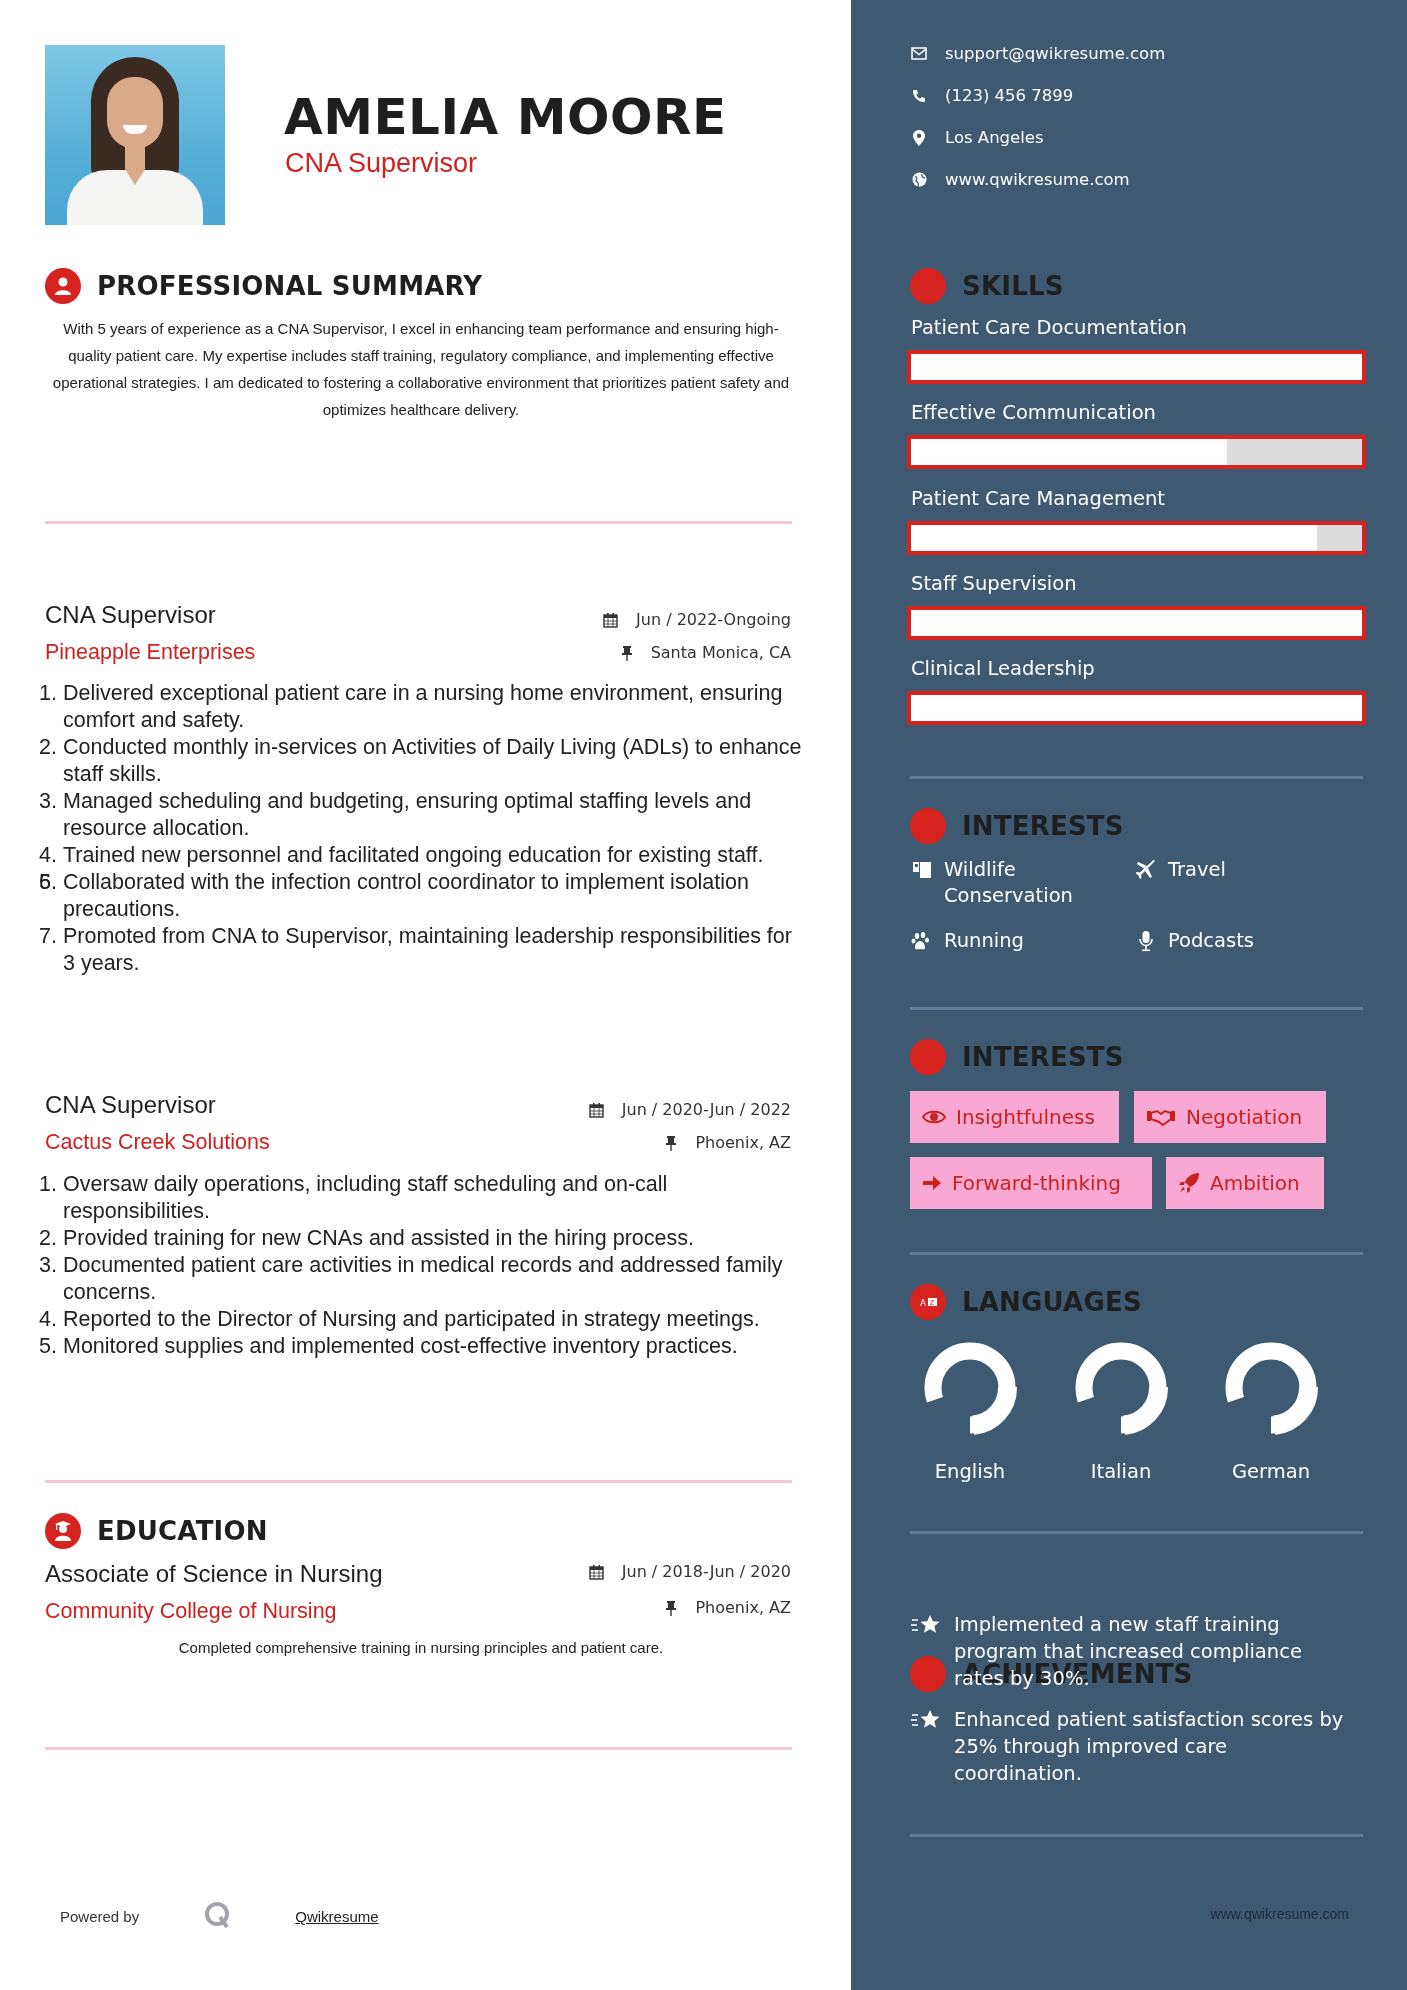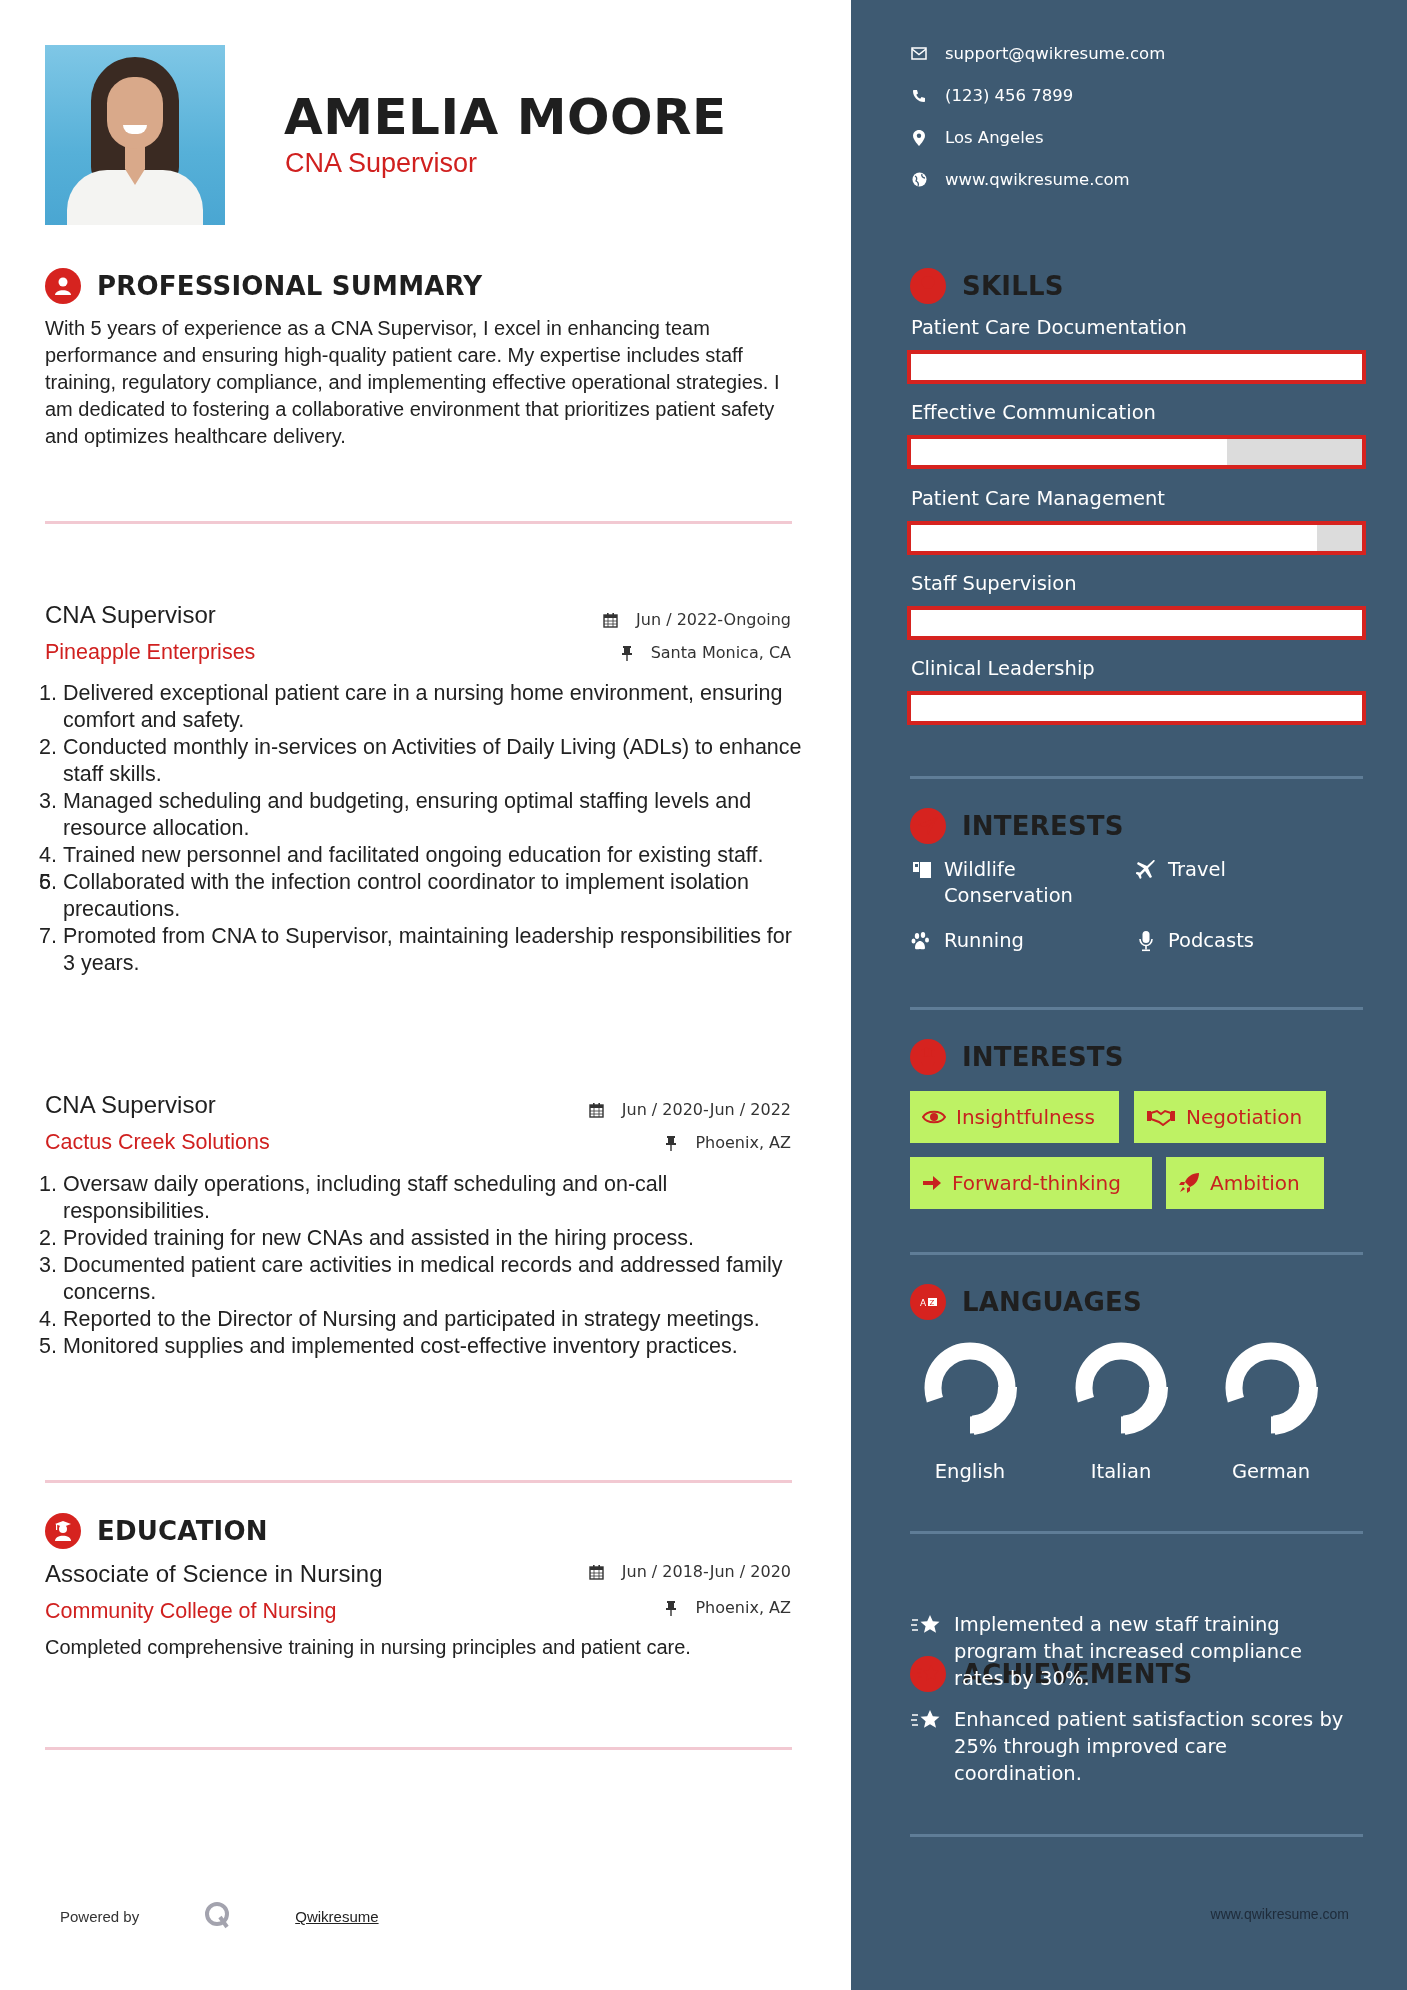--- a/index.html
+++ b/index.html
@@ -17,21 +17,21 @@
   .photo .body { position: absolute; left: 22px; top: 125px; width: 136px; height: 70px; background: #f4f4f2; border-radius: 40px 40px 0 0; }
   .photo .neck { position: absolute; left: 80px; top: 100px; width: 20px; height: 40px; background: #d9a98a; clip-path: polygon(0 0,100% 0,100% 60%,50% 100%,0 60%); }
 
   .name { position: absolute; left: 284px; top: 88px; font-family: "DejaVu Sans", sans-serif; font-weight: bold; font-size: 50px; letter-spacing: 0.5px; color: #1f1f1f; }
   .jobtitle { position: absolute; left: 285px; top: 148px; font-family: "Liberation Sans", sans-serif; font-size: 27px; color: #d0201f; }
 
   .sec-head { position: absolute; display: flex; align-items: center; }
   .sec-icon { width: 36px; height: 36px; border-radius: 50%; background: #d6231f; display: flex; align-items: center; justify-content: center; margin-right: 16px; }
   .sec-title { font-family: "DejaVu Sans", sans-serif; font-weight: bold; font-size: 26px; color: #1f1f1f; letter-spacing: 0.2px; }
 
-  .para { position: absolute; left: 45px; width: 752px; font-family: "Liberation Sans", sans-serif; font-size: 20px; line-height: 27px; color: #222; }
+  .para { position: absolute; left: 45px; width: 752px; font-family: "Liberation Sans", sans-serif; font-size: 15px; line-height: 27px; color: #222; text-align: center; }
 
   .divider { position: absolute; left: 45px; width: 747px; height: 3px; background: #f2c9d2; }
   .sdivider { position: absolute; left: 910px; width: 453px; height: 3px; background: #5f7d97; }
 
   .job-title { position: absolute; left: 45px; font-family: "Liberation Sans", sans-serif; font-size: 24px; color: #1f1f1f; }
   .company { position: absolute; left: 45px; font-family: "Liberation Sans", sans-serif; font-size: 21.5px; color: #d0201f; }
   .meta { position: absolute; right: 60px; font-family: "DejaVu Sans", sans-serif; font-size: 16px; color: #333; display: flex; align-items: center; gap: 18px; white-space: nowrap; }
   .meta svg { flex: none; }
 
   ol.bullets { position: absolute; left: 45px; width: 760px; list-style: none; font-family: "Liberation Sans", sans-serif; font-size: 21.5px; line-height: 27px; color: #222; }
@@ -41,21 +41,21 @@
   .contact { position: absolute; left: 910px; display: flex; align-items: center; font-family: "DejaVu Sans", sans-serif; font-size: 16.5px; color: #fff; }
   .contact .ci { width: 18px; height: 18px; margin-right: 17px; display: flex; align-items: center; justify-content: center; }
 
   .skill-label { position: absolute; left: 911px; font-family: "DejaVu Sans", sans-serif; font-size: 19.5px; color: #fff; }
   .skill-bar { position: absolute; left: 907px; width: 459px; height: 34px; border: 4px solid #d6231f; background: #dcdcdc; }
   .skill-bar .fill { height: 100%; background: #fff; }
 
   .interest { position: absolute; display: flex; align-items: flex-start; font-family: "DejaVu Sans", sans-serif; font-size: 19.5px; line-height: 26px; color: #fff; }
   .interest .ii { width: 24px; height: 26px; margin-right: 10px; display: flex; align-items: center; justify-content: center; flex: none; }
 
-  .chip { position: absolute; height: 52px; background: #bef264; display: flex; align-items: center; padding: 0 12px; font-family: "DejaVu Sans", sans-serif; font-size: 20px; color: #c8221f; white-space: nowrap; }
+  .chip { position: absolute; height: 52px; background: #f9a8d4; display: flex; align-items: center; padding: 0 12px; font-family: "DejaVu Sans", sans-serif; font-size: 20px; color: #c8221f; white-space: nowrap; }
   .chip .chi { margin-right: 10px; display: flex; align-items: center; }
 
   .lang { position: absolute; width: 120px; text-align: center; }
   .lang svg { display: block; margin: 0 auto; }
   .lang .lname { margin-top: 22px; font-family: "DejaVu Sans", sans-serif; font-size: 19.5px; color: #fff; }
 
   .ach { position: absolute; left: 910px; width: 440px; display: flex; align-items: flex-start; font-family: "DejaVu Sans", sans-serif; font-size: 19.5px; line-height: 27px; color: #fff; }
   .ach .ai { width: 32px; height: 27px; margin-right: 12px; flex: none; display: flex; align-items: center; }
 
   .powered { position: absolute; left: 60px; top: 1900px; display: flex; align-items: center; font-family: "Liberation Sans", sans-serif; font-size: 15px; color: #333; gap: 48px; }

